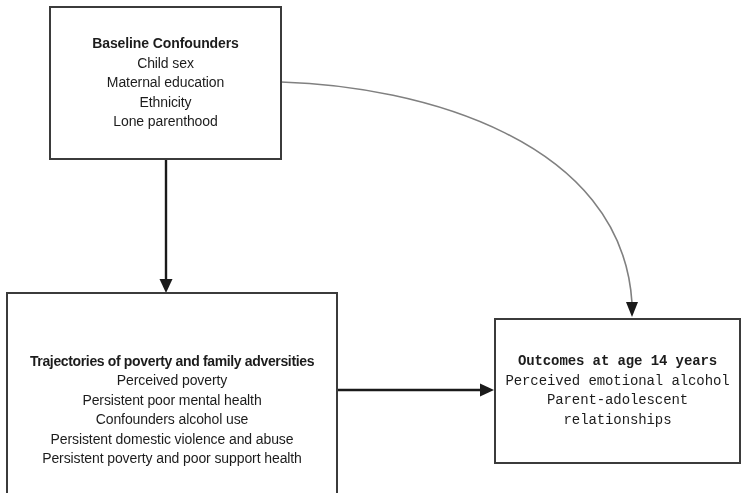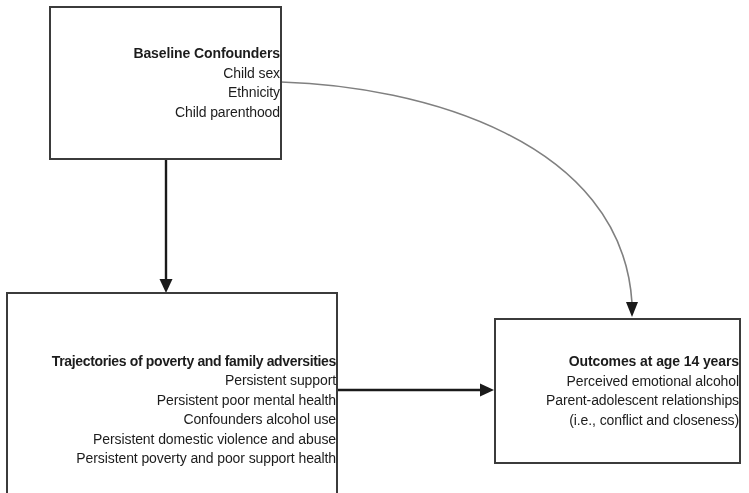--- a/index.html
+++ b/index.html
@@ -17,21 +17,21 @@
     overflow: hidden;
   }
   .box {
     position: absolute;
     box-sizing: border-box;
     border: 2px solid #3b3b3b;
     background: #ffffff;
     display: flex;
     flex-direction: column;
     justify-content: center;
-    align-items: flex-end;
+    align-items: center;
     text-align: center;
     font-size: 14px;
     line-height: 19.5px;
     letter-spacing: -0.1px;
   }
   .box .title {
     font-weight: bold;
   }
   #box-baseline {
     left: 49px;
@@ -46,20 +46,21 @@
     height: 236px;
   }
   #box-trajectories .title-line1 {
     letter-spacing: -0.35px;
   }
   #box-outcomes {
     left: 494px;
     top: 318px;
     width: 247px;
     height: 146px;
+    font-family: Liberation Mono, monospace;
   }
   svg.arrows {
     position: absolute;
     left: 0;
     top: 0;
     width: 749px;
     height: 493px;
     pointer-events: none;
   }
 </style>
@@ -82,33 +83,33 @@
 
     <g>
       <path d="M 281,82 C 420,86 622,140 632,303" fill="none" stroke-width="1.6" stroke="#808080"></path>
       <polygon points="626,302 638,302 632,317" fill="#1a1a1a"></polygon>
     </g>
   </svg>
 
   <div class="box" id="box-baseline">
     <div class="title">Baseline Confounders</div>
     <div>Child sex</div>
+    <div>Maternal education</div>
     <div>Ethnicity</div>
-    <div>Child parenthood</div>
+    <div>Lone parenthood</div>
   </div>
 
   <div class="box" id="box-trajectories">
     <div class="title title-line1">Trajectories of poverty and family adversities</div>
-    <div>Persistent support</div>
+    <div>Perceived poverty</div>
     <div>Persistent poor mental health</div>
     <div>Confounders alcohol use</div>
     <div>Persistent domestic violence and abuse</div>
     <div>Persistent poverty and poor support health</div>
   </div>
 
   <div class="box" id="box-outcomes">
     <div class="title">Outcomes at age 14 years</div>
     <div>Perceived emotional alcohol</div>
     <div>Parent-adolescent relationships</div>
-    <div>(i.e., conflict and closeness)</div>
   </div>
 
 </div>
 
 </body></html>

